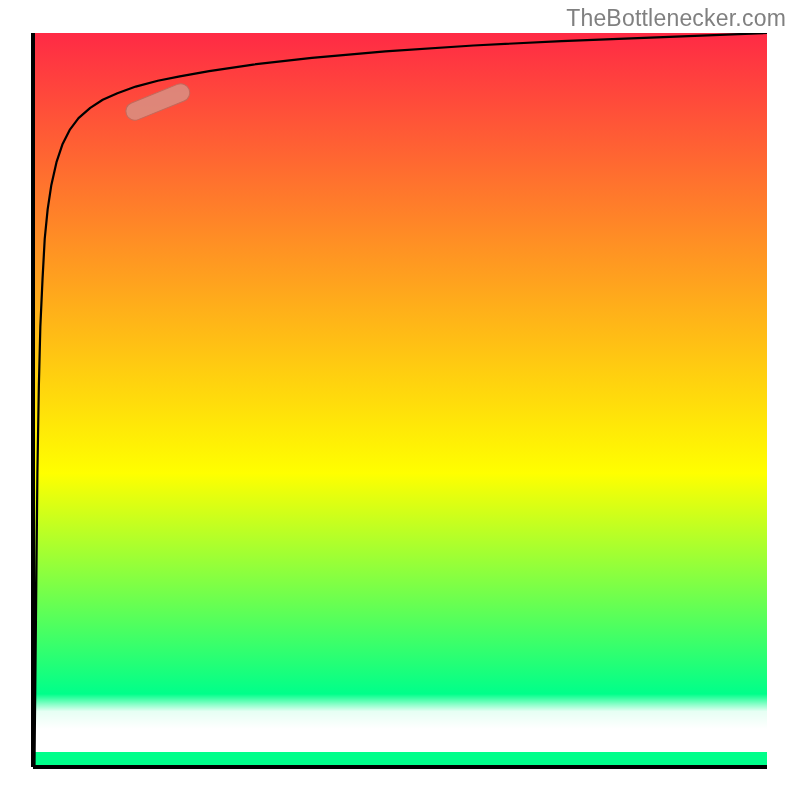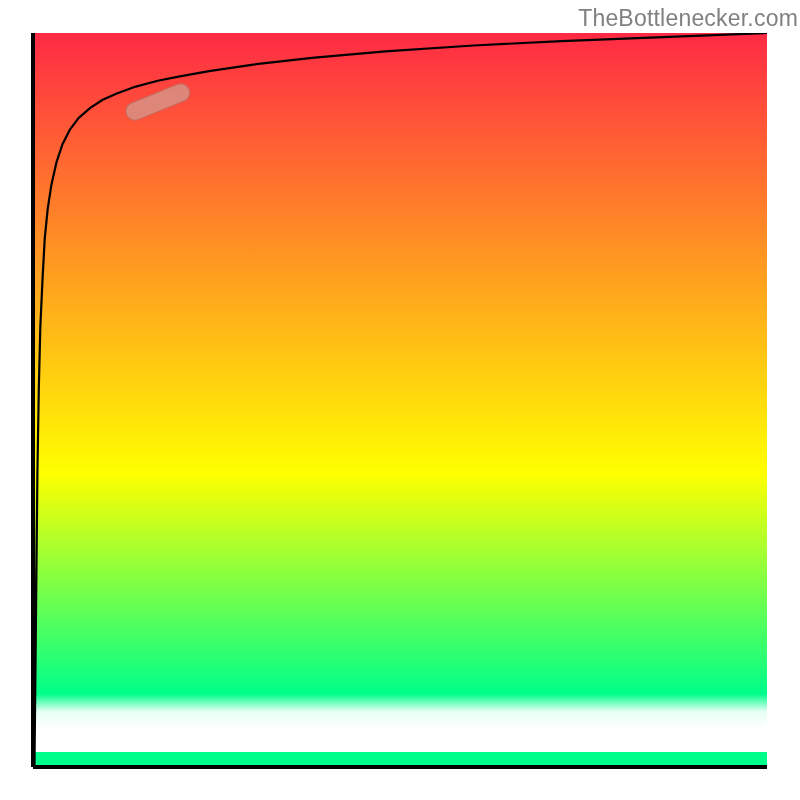--- a/index.html
+++ b/index.html
@@ -38,21 +38,21 @@
     width: 100%;
   }
   .band-white {
     position: absolute;
     left: 0;
     width: 100%;
   }
   .watermark {
     position: absolute;
     top: 5px;
-    right: 2px;
+    right: 14px;
     color: #808080;
     font-size: 23px;
     letter-spacing: 0.2px;
   }
   svg.axes {
     position: absolute;
     left: 0;
     top: 0;
     width: 800px;
     height: 800px;

